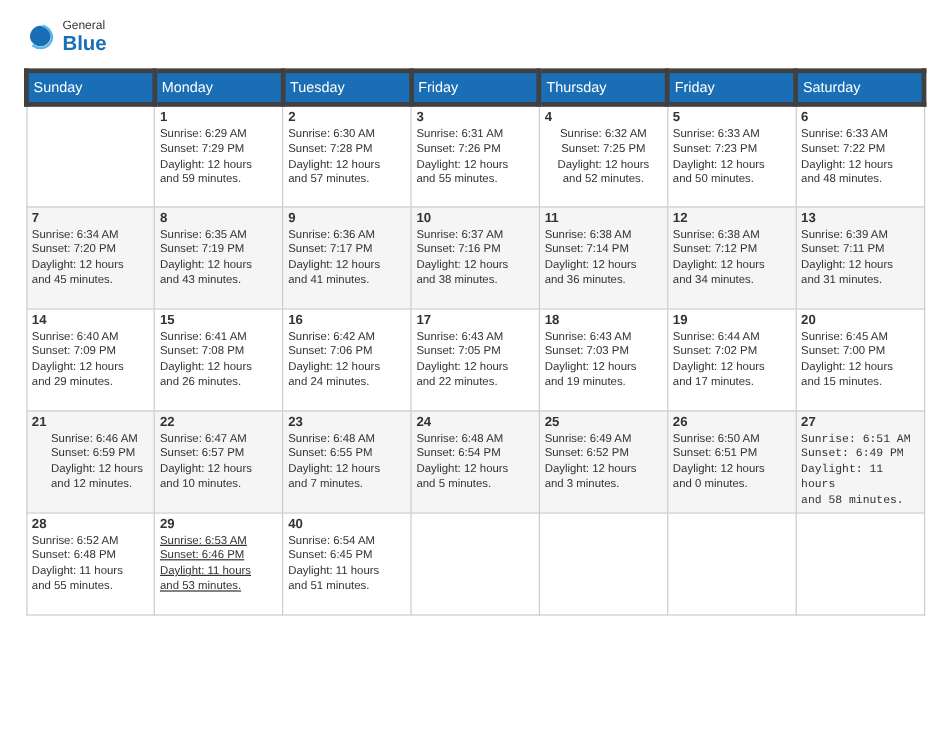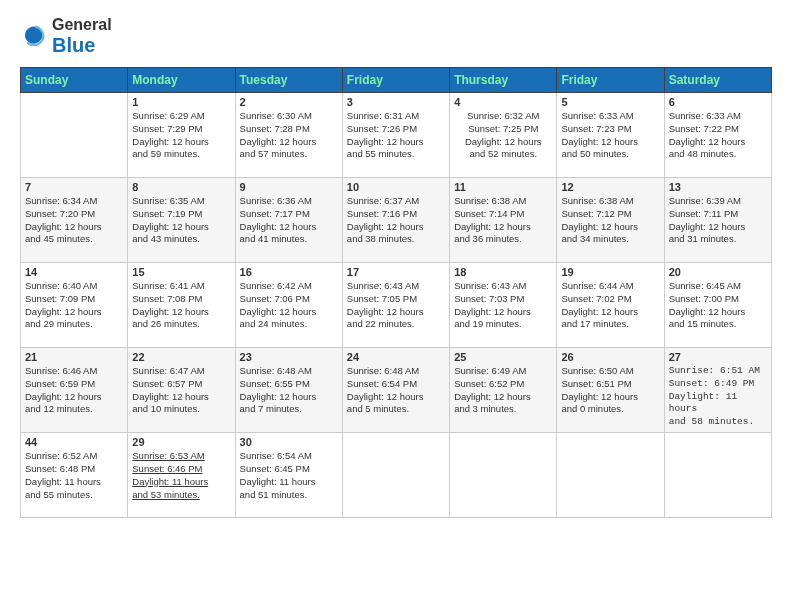--- a/index.html
+++ b/index.html
@@ -42,26 +42,26 @@
       font-size: 14px;
       color: #444;
     }
     table {
       width: 100%;
       border-collapse: collapse;
       table-layout: fixed;
     }
     th {
       background-color: #1a6eb5;
-      color: #86efac;
+      color: #ffffff;
       font-size: 12px;
-      font-weight: bold;
+      font-weight: normal;
       padding: 5px 4px;
       text-align: left;
-      border: 1px solid #404040;
+      border: 4px solid #404040;
     }
     td {
       border: 1px solid #ccc;
       vertical-align: top;
       padding: 3px 4px;
       font-size: 10px;
       color: #333;
       height: 85px;
     }
     .day-num {
@@ -89,22 +89,22 @@
 <body>
 
 <div class="page">
   <div class="header">
     <div class="logo">
       <svg class="logo-icon" viewBox="0 0 40 40">
         <path d="M20 5 C10 5, 5 15, 8 22 C12 30, 22 32, 28 26 C35 20, 33 8, 20 5Z" fill="#1a6eb5"></path>
         <path d="M22 5 C30 7, 36 16, 32 24 C28 32, 18 34, 10 28" fill="none" stroke="#5cb8e6" stroke-width="3"></path>
       </svg>
       <div>
-        <div style="font-size:16px;font-weight:bold;color:#333;">General</div>
-        <div style="font-size:20px;font-weight:bold;color:#1a6eb5;">Blue</div>
+        <div style="font-size:10px;font-weight:normal;color:#333;">General</div>
+        <div style="font-size:17px;font-weight:bold;color:#1a6eb5;">Blue</div>
       </div>
     </div>
     <div class="title-block">
       <div class="month-title"></div>
       <div class="location"></div>
     </div>
   </div>
 
   <table>
     <thead>
@@ -262,21 +262,21 @@
             <div class="day-num">20</div>
             <div class="day-info" style="white-space: pre-line;">Sunrise: 6:45 AM
 Sunset: 7:00 PM
 Daylight: 12 hours
 and 15 minutes.</div>
           </td>
         </tr>
         <tr>
           <td>
             <div class="day-num">21</div>
-            <div class="day-info" style="white-space: pre-line;">Sunrise: 6:46 AM
+            <div class="day-info" style="white-space: pre-line; margin-left: 16px;">Sunrise: 6:46 AM
 Sunset: 6:59 PM
 Daylight: 12 hours
 and 12 minutes.</div>
           </td>
           <td>
             <div class="day-num">22</div>
             <div class="day-info" style="white-space: pre-line;">Sunrise: 6:47 AM
 Sunset: 6:57 PM
 Daylight: 12 hours
 and 10 minutes.</div>
@@ -312,35 +312,35 @@
           <td>
             <div class="day-num">27</div>
             <div class="day-info" style="white-space: pre-line; font-family: Liberation Mono, monospace;">Sunrise: 6:51 AM
 Sunset: 6:49 PM
 Daylight: 11 hours
 and 58 minutes.</div>
           </td>
         </tr>
         <tr>
           <td>
-            <div class="day-num">44</div>
+            <div class="day-num">28</div>
             <div class="day-info" style="white-space: pre-line;">Sunrise: 6:52 AM
 Sunset: 6:48 PM
 Daylight: 11 hours
 and 55 minutes.</div>
           </td>
           <td>
             <div class="day-num">29</div>
             <div class="day-info" style="white-space: pre-line; text-decoration: underline;">Sunrise: 6:53 AM
 Sunset: 6:46 PM
 Daylight: 11 hours
 and 53 minutes.</div>
           </td>
           <td>
-            <div class="day-num">30</div>
+            <div class="day-num">40</div>
             <div class="day-info" style="white-space: pre-line;">Sunrise: 6:54 AM
 Sunset: 6:45 PM
 Daylight: 11 hours
 and 51 minutes.</div>
           </td>
           <td class="empty"></td>
           <td class="empty"></td>
           <td class="empty"></td>
           <td class="empty"></td>
         </tr>

